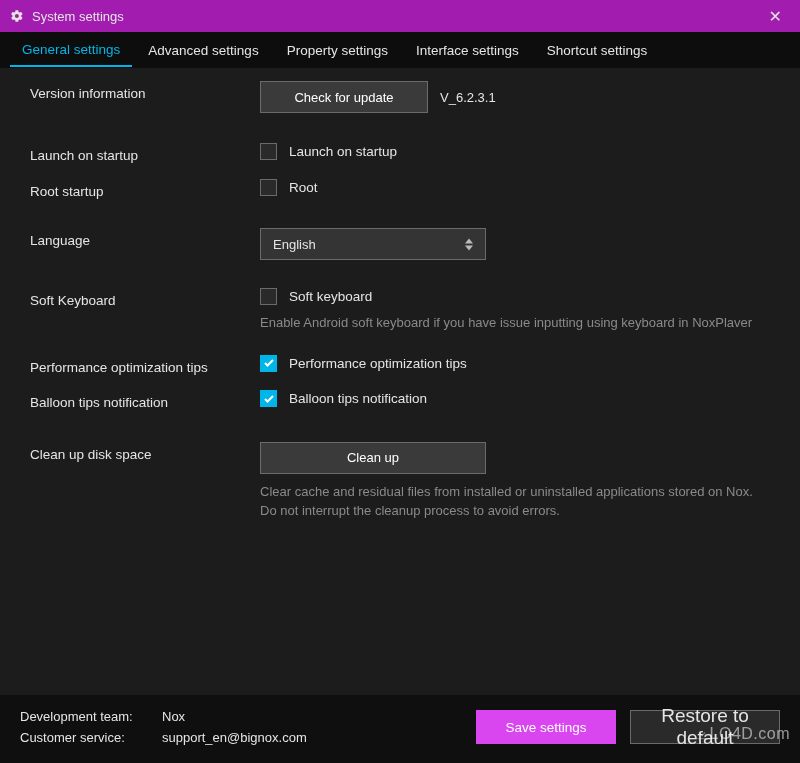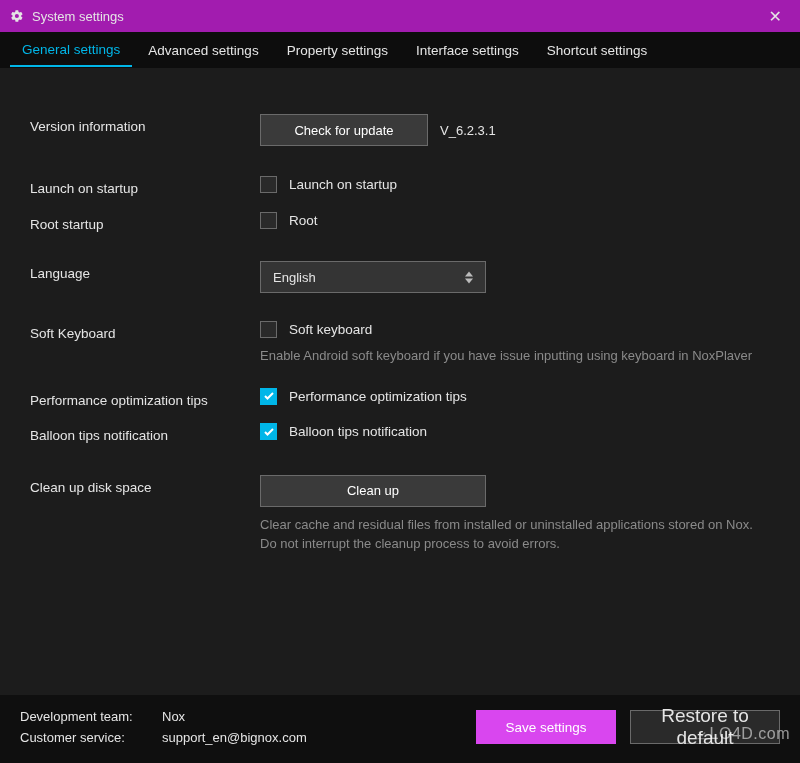--- a/index.html
+++ b/index.html
@@ -9,21 +9,21 @@
 
 .titlebar { display: flex; align-items: center; height: 32px; padding: 0 10px; background: #a21caf; }
 .titlebar .gear { width: 14px; height: 14px; margin-right: 8px; color: #e5e5e5; }
 .titlebar .title { color: #e5e5e5; font-size: 13px; flex: 1; }
 .titlebar .close { color: #e5e5e5; font-size: 16px; padding: 4px 8px; cursor: pointer; }
 
 .tabs { display: flex; align-items: center; height: 36px; padding: 0 10px; background: #0d0d0d; border-bottom: none; gap: 4px; }
 .tab { padding: 8px 12px; color: #e5e5e5; font-size: 13.5px; cursor: pointer; }
 .tab.active { color: #00b6e8; border-bottom: 2px solid #00b6e8; }
 
-.content { flex: 1; background: #1c1c1c; padding: 46px 30px 0 30px; overflow: auto; }
+.content { flex: 1; background: #1c1c1c; padding: 13px 30px 0 30px; overflow: auto; }
 
 .row { display: flex; align-items: flex-start; margin-bottom: 22px; }
 .row.tight { margin-bottom: 14px; }
 .row .label { width: 230px; color: #e5e5e5; font-size: 13.5px; padding-top: 4px; line-height: 1.3; }
 .row .value { flex: 1; display: flex; flex-direction: column; }
 .row .value-line { display: flex; align-items: center; gap: 12px; }
 
 .btn { display: inline-flex; align-items: center; justify-content: center; height: 32px; padding: 0 24px; background: #3a3a3a; border: 1px solid #6a6a6a; color: #ffffff; font-size: 13px; cursor: pointer; }
 .btn.wide { width: 226px; }
 

